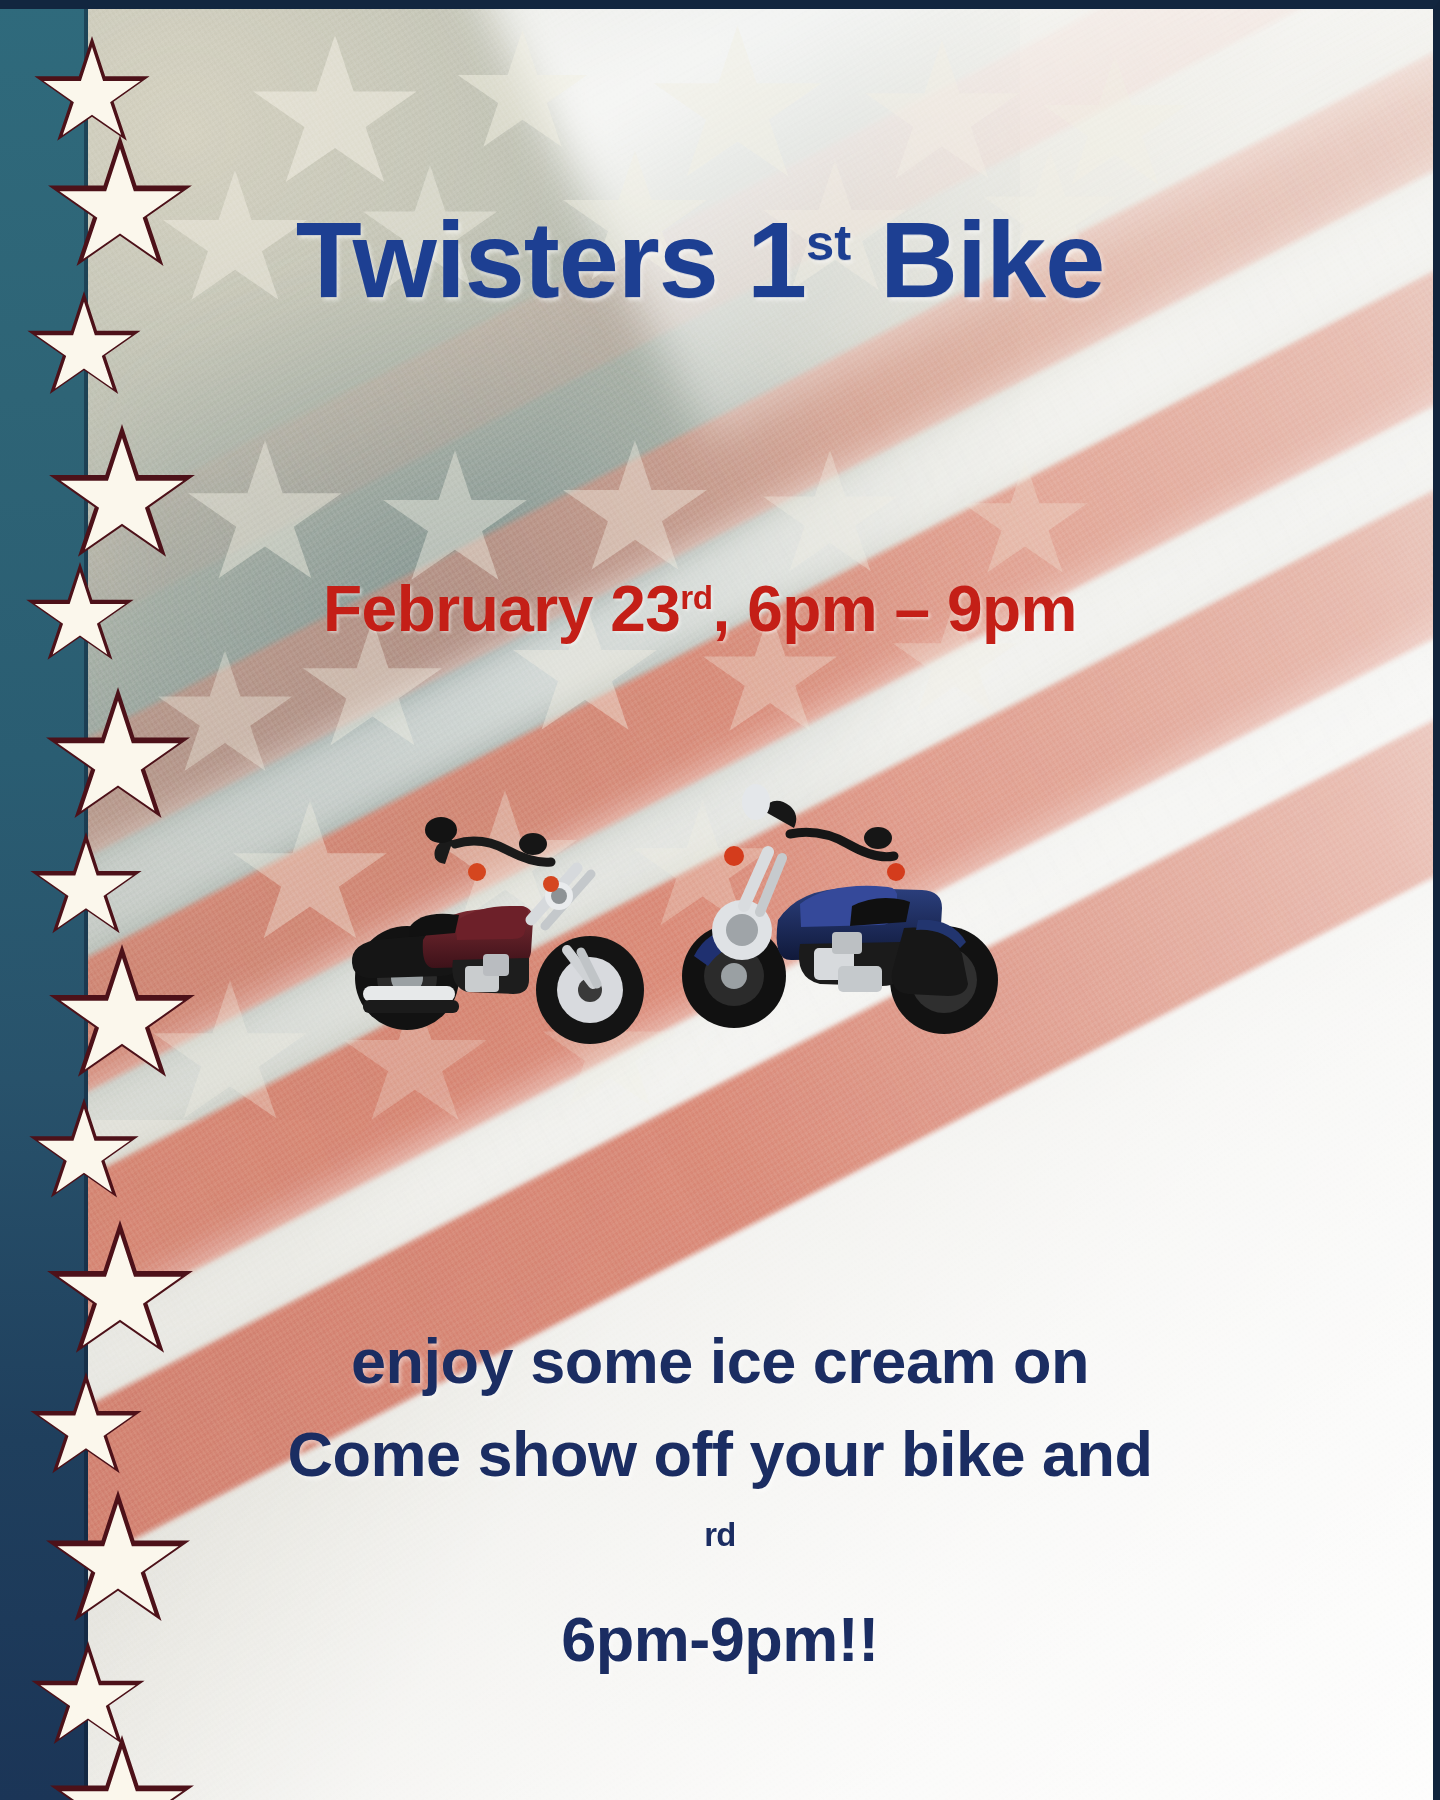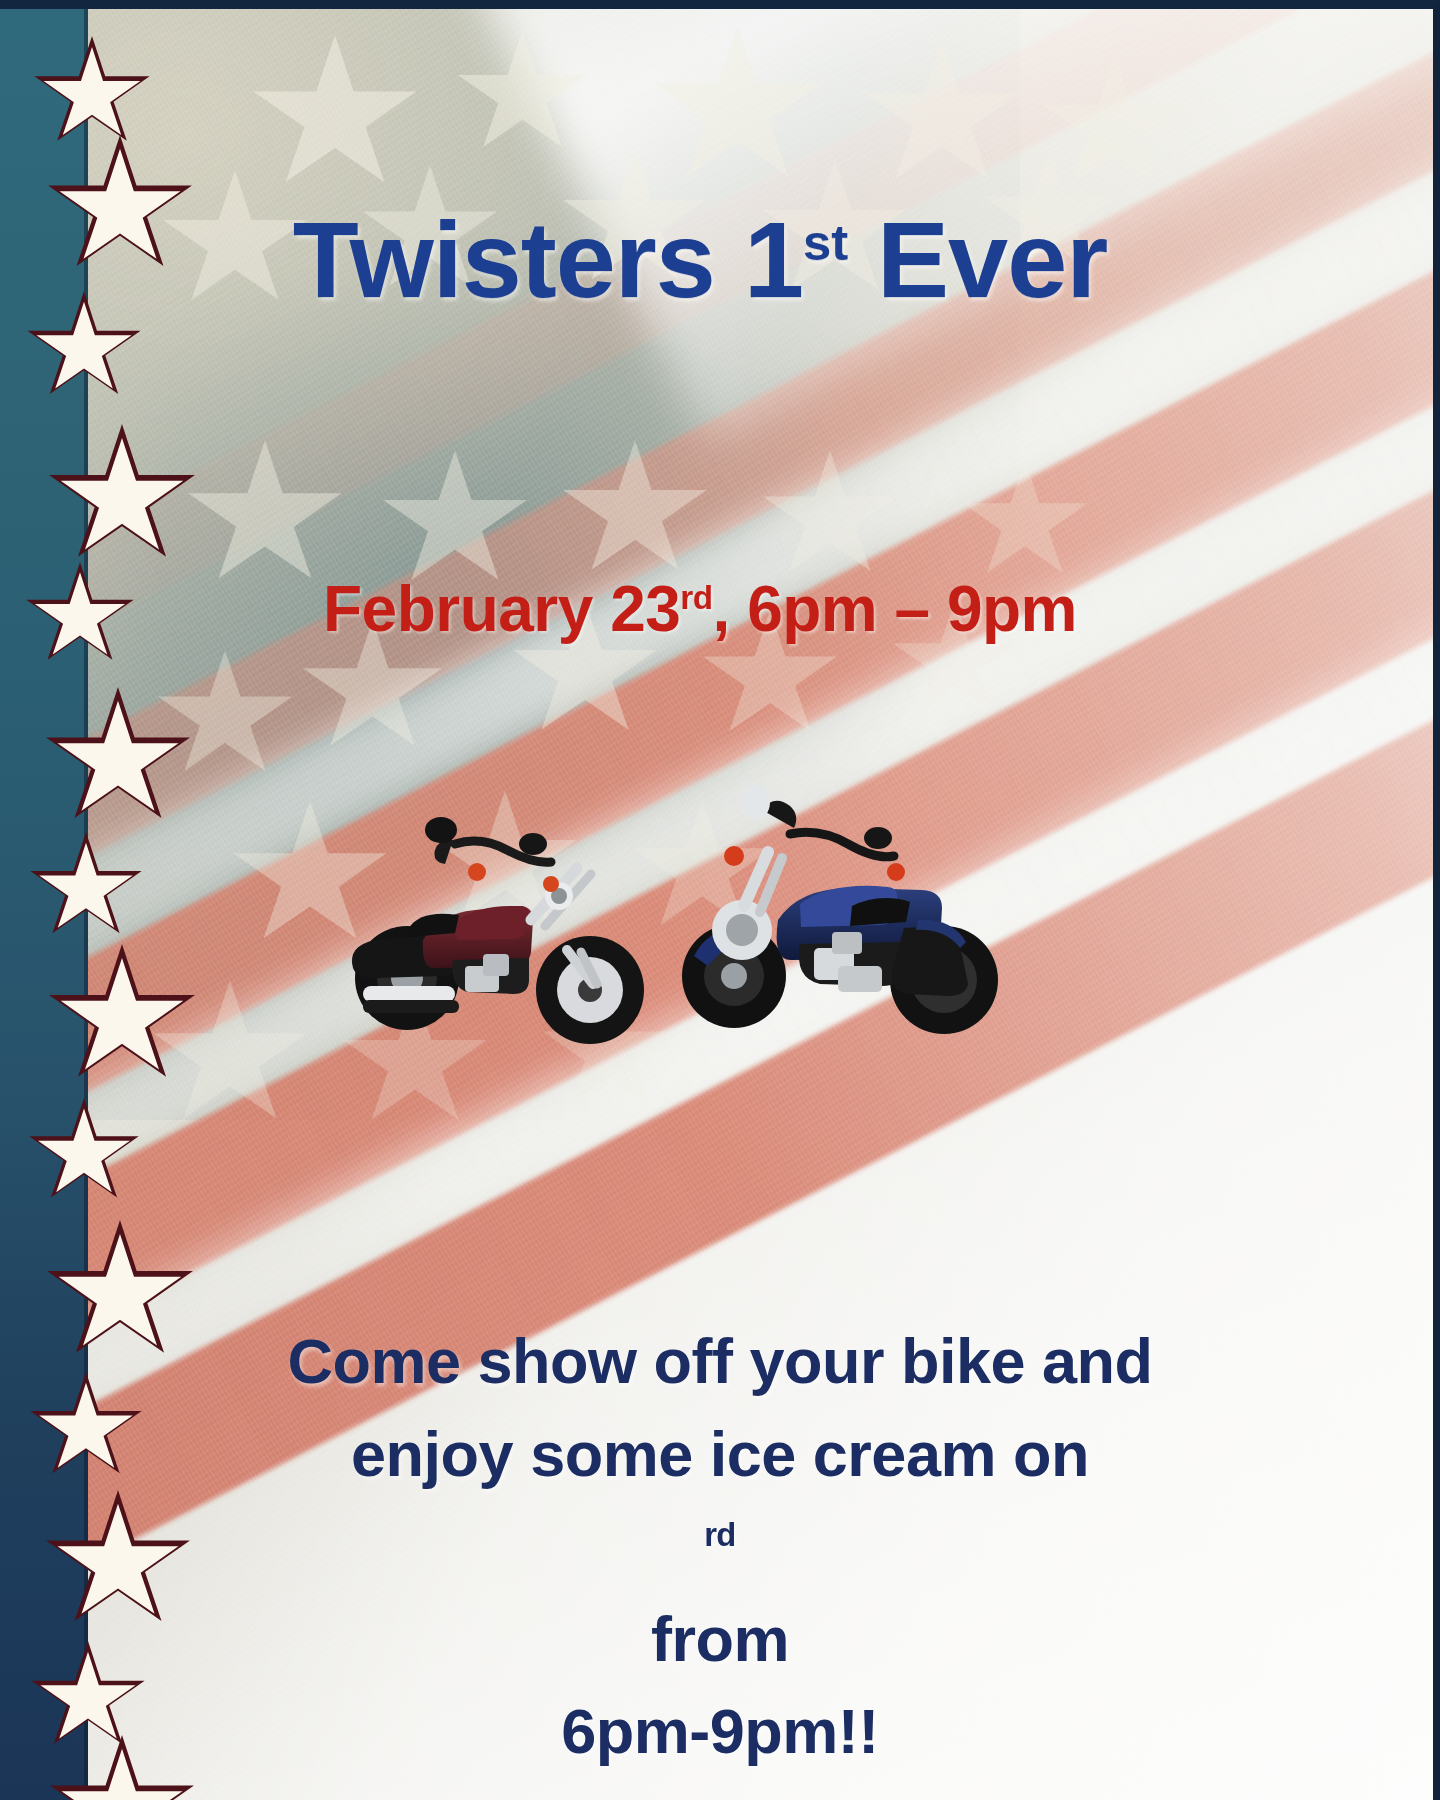--- a/index.html
+++ b/index.html
@@ -370,26 +370,26 @@
       <div class="bstar" style="left: 37.28px; top: 1382.67px; width: 97.44px; height: 93.5424px;"></div>
       <div class="bstar-outline" style="left: 43px; top: 1490px; width: 150px; height: 144px;"></div>
       <div class="bstar" style="left: 55px; top: 1503.8px; width: 126px; height: 120.96px;"></div>
       <div class="bstar-outline" style="left: 29px; top: 1641px; width: 118px; height: 113.28px;"></div>
       <div class="bstar" style="left: 38.44px; top: 1651.86px; width: 99.12px; height: 95.1552px;"></div>
       <div class="bstar-outline" style="left: 47px; top: 1735px; width: 150px; height: 144px;"></div>
       <div class="bstar" style="left: 59px; top: 1748.8px; width: 126px; height: 120.96px;"></div>
     </div>
 
   <div class="headline">
-    <span><span>Twisters 1</span><sup>st</sup><span> Ever</span></span>
+    <span><span>Twisters 1</span><sup>st</sup><span> Bike</span></span>
   </div>
 
   <div class="dateline"><span>February 23</span><sup>rd</sup><span>, 6pm – 9pm</span></div>
 
   <div class="body-copy">
+    <span>enjoy some ice cream on</span>
     <span>Come show off your bike and</span>
-    <span>enjoy some ice cream on</span>
-    <span><sup>rd</sup><span> from</span></span>
+    <span><sup>rd</sup></span>
     <span>6pm-9pm!!</span>
   </div>
 
   <div class="photoedge"></div>
 </div>
 
 </body></html>

